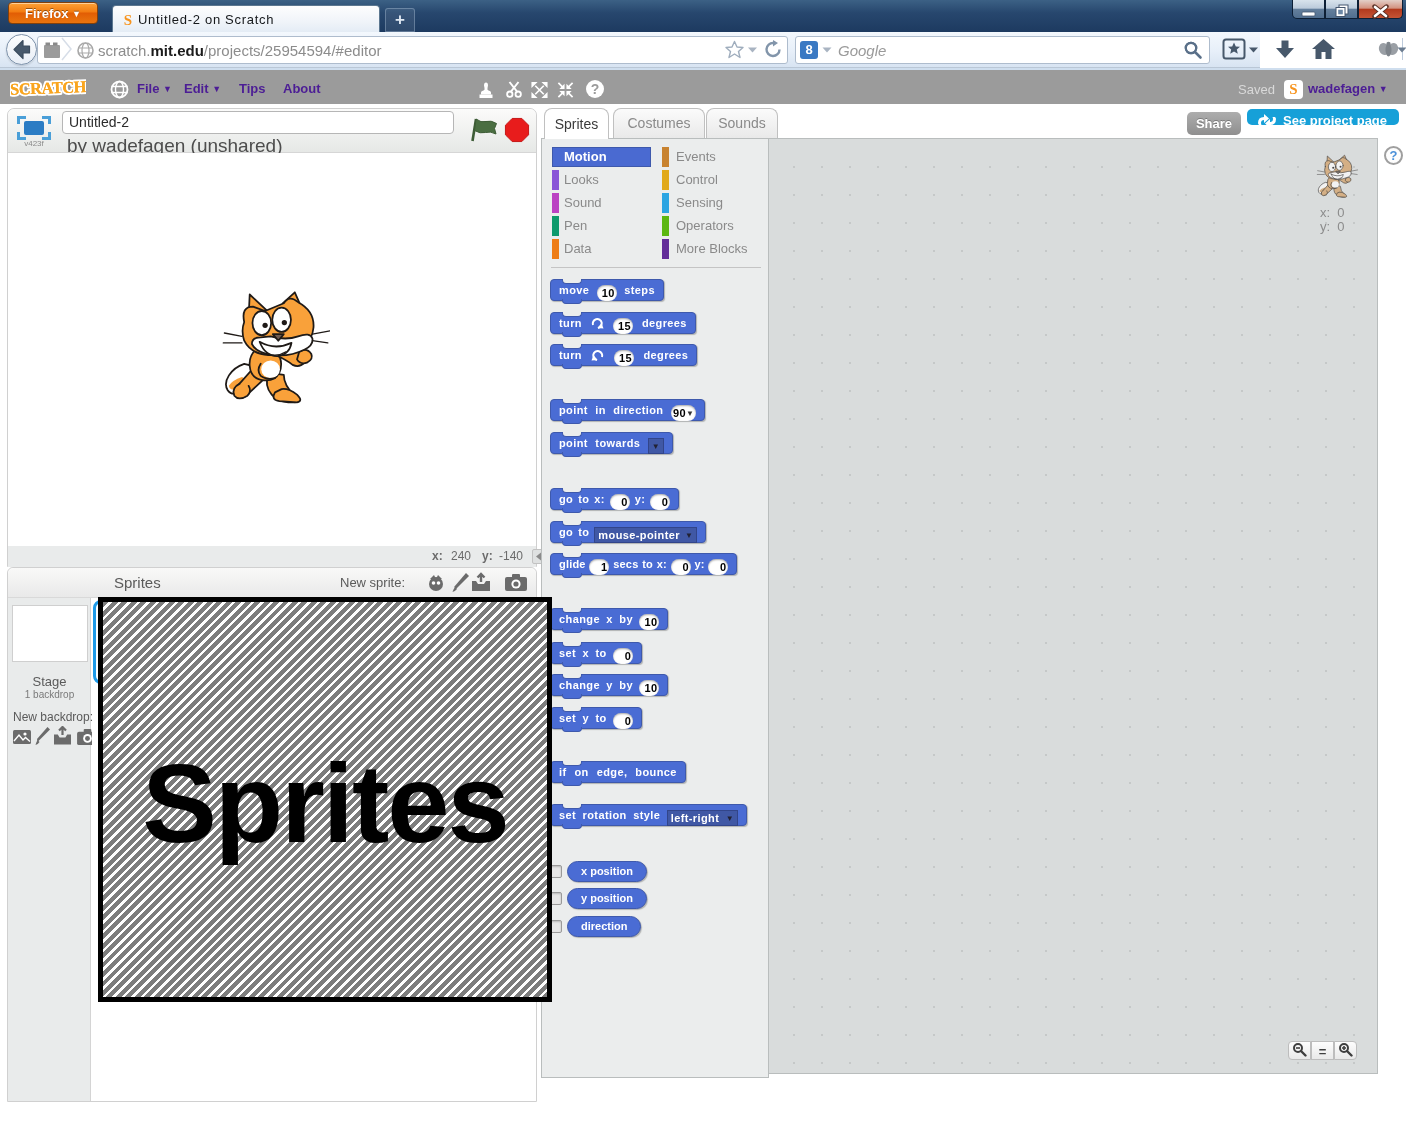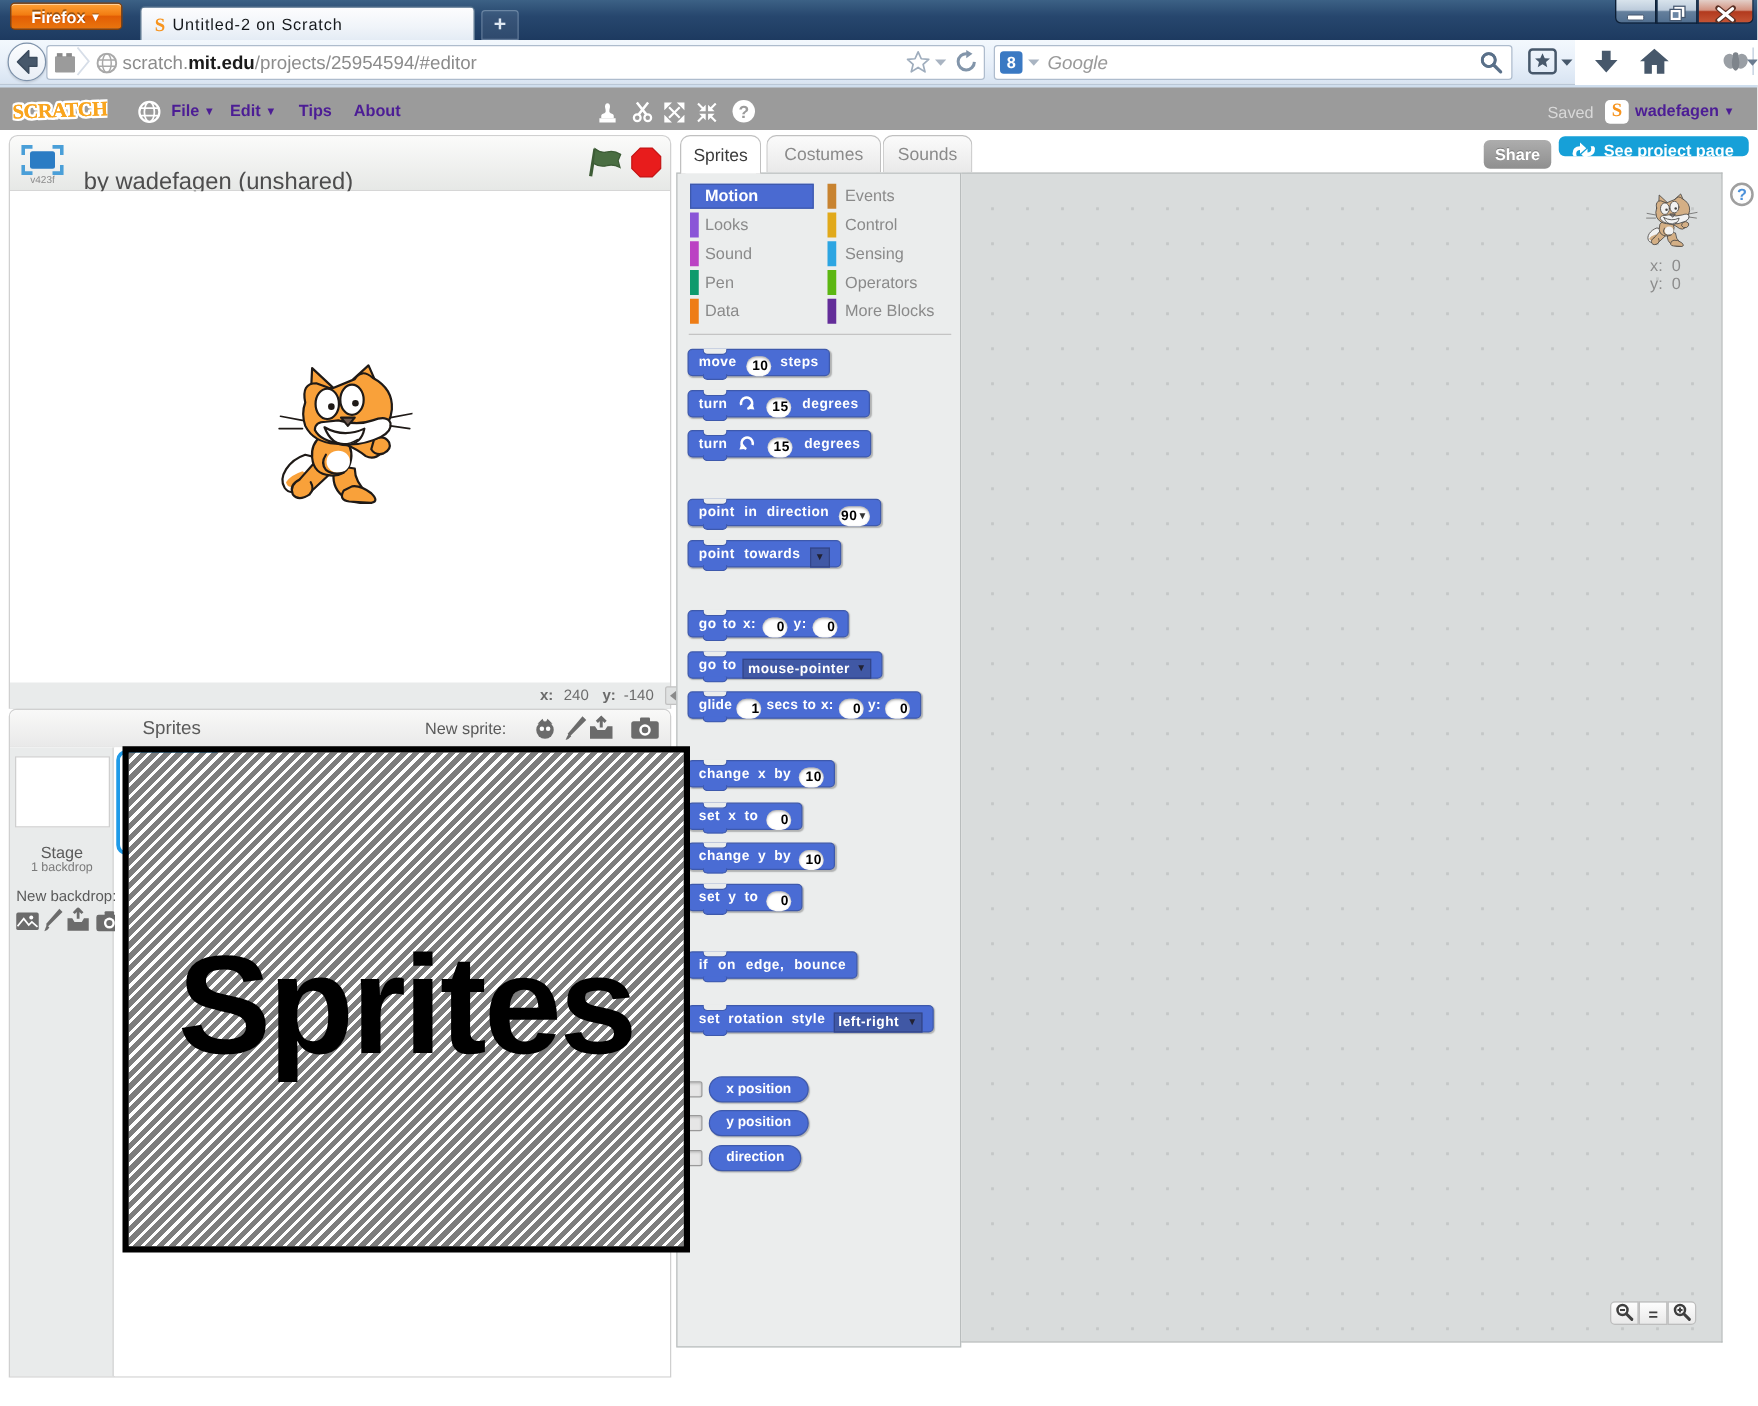--- a/index.html
+++ b/index.html
@@ -302,20 +302,21 @@
     <span class="menuitem" style="left:1308px">wadefagen <span class="menucar">▼</span></span>
   </div>
   <div id="editor">
     <div id="stagepanel">
       <div id="stagehead">
         <svg class="abs" style="left:9px;top:7px" width="34" height="31" viewBox="0 0 34 31">
           <rect x="7" y="5" width="20" height="14" rx="2" fill="#2b7cc4"></rect>
           <path d="M1.5 8 L1.5 1.5 L9 1.5 M25 1.5 L32.5 1.5 L32.5 8 M32.5 16 L32.5 22.5 L25 22.5 M9 22.5 L1.5 22.5 L1.5 16" fill="none" stroke="#4a9fd8" stroke-width="3"></path>
           <text x="17" y="30" text-anchor="middle" font-size="8" fill="#8a8a8a">v423f</text>
         </svg>
+        <div id="projname">Untitled-2</div>
         <div id="byline">by wadefagen (unshared)</div>
         <svg class="abs" style="left:461px;top:8px" width="31" height="26" viewBox="0 0 31 26">
           <path d="M7 2 L3.5 24" stroke="#3d5c36" stroke-width="2.6"></path>
           <path d="M7 2 Q12 6 17 4.5 Q22 3 27.5 6.5 L25.5 11.5 L27 17 Q21.5 14 16.5 15.5 Q11 17 5.5 13.5Z" fill="#4a6e42" stroke="#3d5c36" stroke-width="1"></path>
         </svg>
         <svg class="abs" style="left:496px;top:8px" width="26" height="26" viewBox="0 0 27 27">
           <path d="M8.5 1.5 L18.5 1.5 L25.5 8.5 L25.5 18.5 L18.5 25.5 L8.5 25.5 L1.5 18.5 L1.5 8.5Z" fill="#e81c1c" stroke="#c41414" stroke-width="1"></path>
         </svg>
       </div>
       <div id="stagebody">

